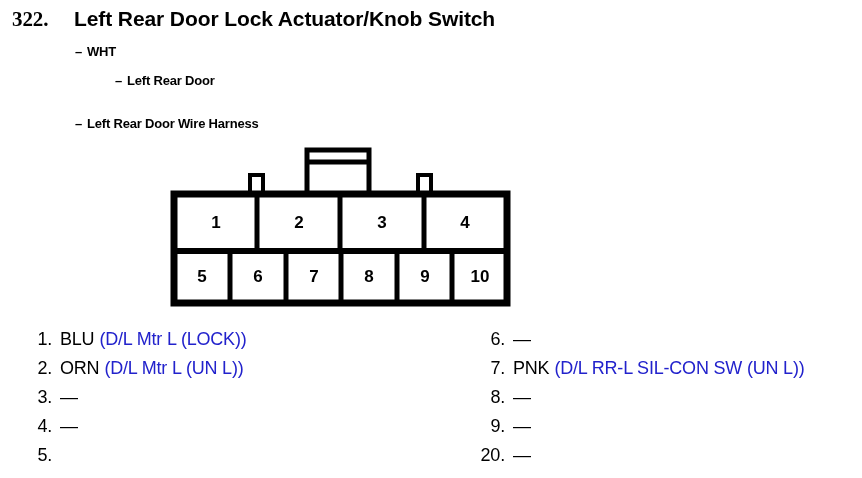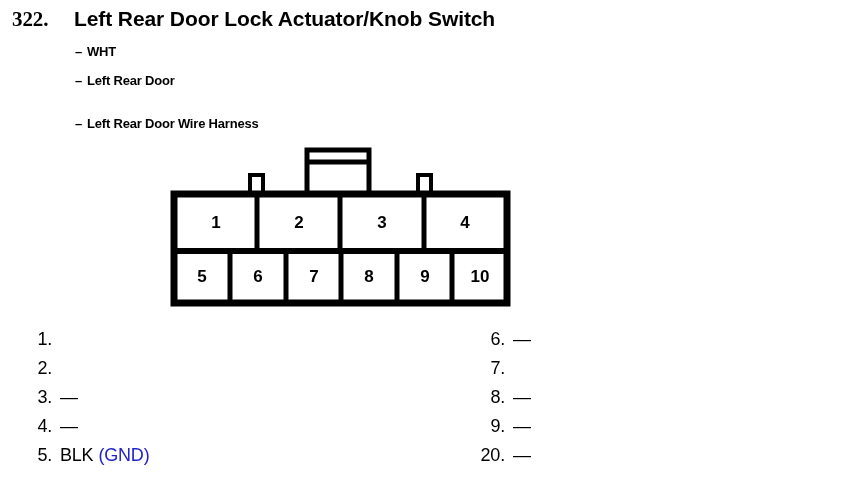--- a/index.html
+++ b/index.html
@@ -121,21 +121,21 @@
 <div id="header-block">
 
   <div id="title-row">
     <span id="title-number">322.</span><span id="title-text">Left Rear Door Lock Actuator/Knob Switch</span>
   </div>
 
   <div class="sub-line" style="top:44px;">
     <span class="sub-dash">–</span><span>WHT</span>
   </div>
 
-  <div class="sub-line" style="top:73px;">
+  <div class="sub-line" style="top:73px;margin-left:40px;">
     <span class="sub-dash">–</span><span>Left Rear Door</span>
   </div>
 
   <div class="sub-line" style="top:116px;">
     <span class="sub-dash">–</span><span>Left Rear Door Wire Harness</span>
   </div>
 
 </div>
 
 <div id="connector">
@@ -176,60 +176,66 @@
     <text class="pin-num" x="257" y="133">9</text>
     <text class="pin-num" x="312" y="133">10</text>
 
   </svg>
 </div>
 
 <div class="pin-list" id="pin-list-left">
 
   <div class="pin-row">
     <span class="pin-index">1.</span>
+    <span class="pin-body">
+      <span class="wire-code">BLU</span><span class="circuit-desc">(D/L Mtr L (LOCK))</span>
+    </span>
   </div>
 
   <div class="pin-row">
     <span class="pin-index">2.</span>
+    <span class="pin-body">
+      <span class="wire-code">ORN</span><span class="circuit-desc">(D/L Mtr L (UN L))</span>
+    </span>
   </div>
 
   <div class="pin-row">
     <span class="pin-index">3.</span>
     <span class="pin-body">
       <span class="empty-dash">—</span>
     </span>
   </div>
 
   <div class="pin-row">
     <span class="pin-index">4.</span>
     <span class="pin-body">
       <span class="empty-dash">—</span>
     </span>
   </div>
 
   <div class="pin-row">
     <span class="pin-index">5.</span>
-    <span class="pin-body">
-      <span class="wire-code">BLK</span><span class="circuit-desc">(GND)</span>
-    </span>
   </div>
 
 </div>
 
 <div class="pin-list" id="pin-list-right">
 
   <div class="pin-row">
     <span class="pin-index">6.</span>
     <span class="pin-body">
       <span class="empty-dash">—</span>
     </span>
   </div>
 
   <div class="pin-row">
     <span class="pin-index">7.</span>
+    <span class="pin-body">
+      <span class="wire-code">PNK</span><span class="circuit-desc">(D/L RR-L SIL-CON SW (UN L))</span>
+    </span>
   </div>
 
   <div class="pin-row">
     <span class="pin-index">8.</span>
     <span class="pin-body">
       <span class="empty-dash">—</span>
     </span>
   </div>
 
   <div class="pin-row">

